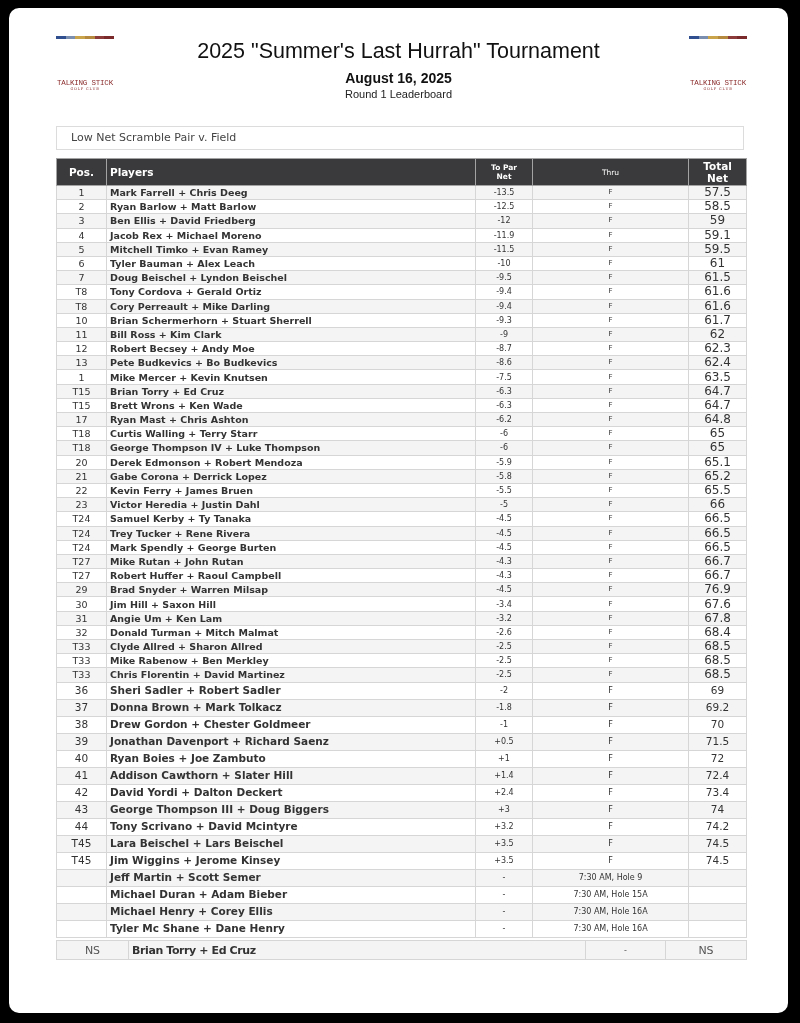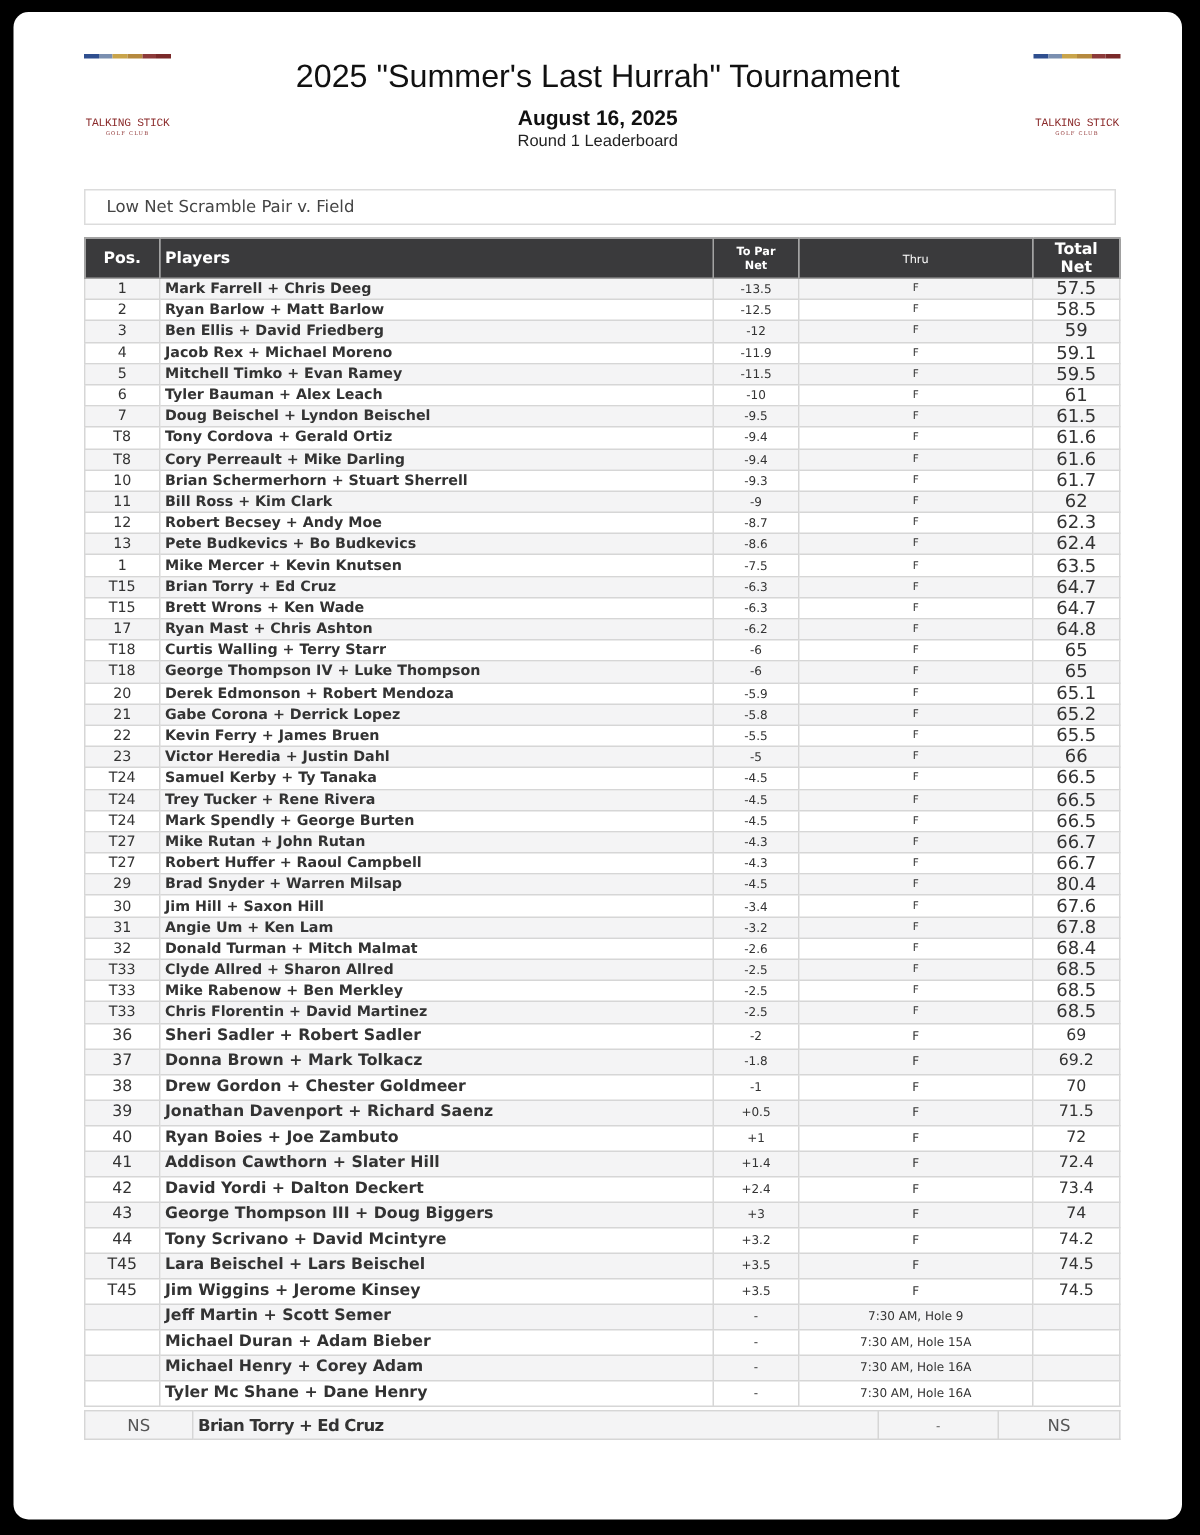--- a/index.html
+++ b/index.html
@@ -332,21 +332,21 @@
           <td class="c-players">Robert Huffer + Raoul Campbell</td>
           <td class="c-topar">-4.3</td>
           <td class="c-thru">F</td>
           <td class="c-total">66.7</td>
         </tr>
         <tr>
           <td class="c-pos">29</td>
           <td class="c-players">Brad Snyder + Warren Milsap</td>
           <td class="c-topar">-4.5</td>
           <td class="c-thru">F</td>
-          <td class="c-total">80.4</td>
+          <td class="c-total">76.9</td>
         </tr>
         <tr>
           <td class="c-pos">30</td>
           <td class="c-players">Jim Hill + Saxon Hill</td>
           <td class="c-topar">-3.4</td>
           <td class="c-thru">F</td>
           <td class="c-total">67.6</td>
         </tr>
         <tr>
           <td class="c-pos">31</td>
@@ -469,21 +469,21 @@
         </tr>
         <tr class="big">
           <td class="c-pos"></td>
           <td class="c-players">Michael Duran + Adam Bieber</td>
           <td class="c-topar">-</td>
           <td class="c-thru">7:30 AM, Hole 15A</td>
           <td class="c-total"></td>
         </tr>
         <tr class="big">
           <td class="c-pos"></td>
-          <td class="c-players">Michael Henry + Corey Adam</td>
+          <td class="c-players">Michael Henry + Corey Ellis</td>
           <td class="c-topar">-</td>
           <td class="c-thru">7:30 AM, Hole 16A</td>
           <td class="c-total"></td>
         </tr>
         <tr class="big">
           <td class="c-pos"></td>
           <td class="c-players">Tyler Mc Shane + Dane Henry</td>
           <td class="c-topar">-</td>
           <td class="c-thru">7:30 AM, Hole 16A</td>
           <td class="c-total"></td>

